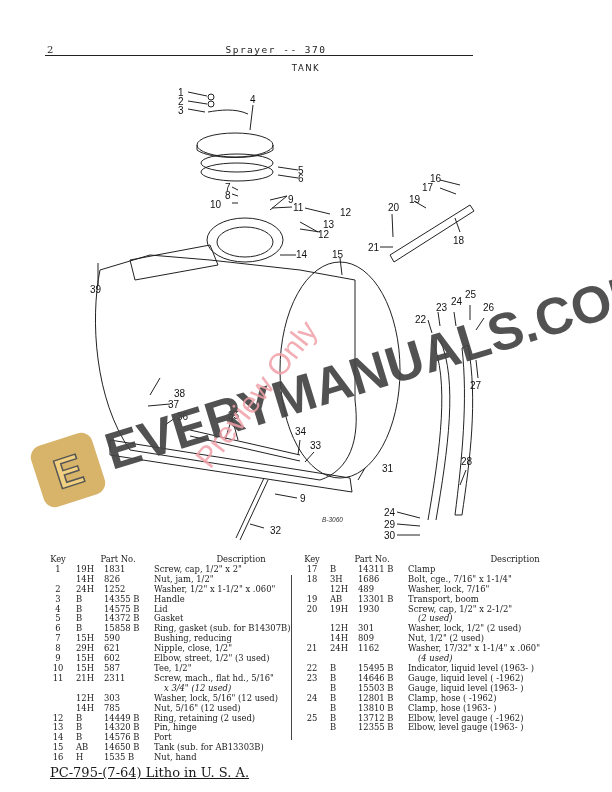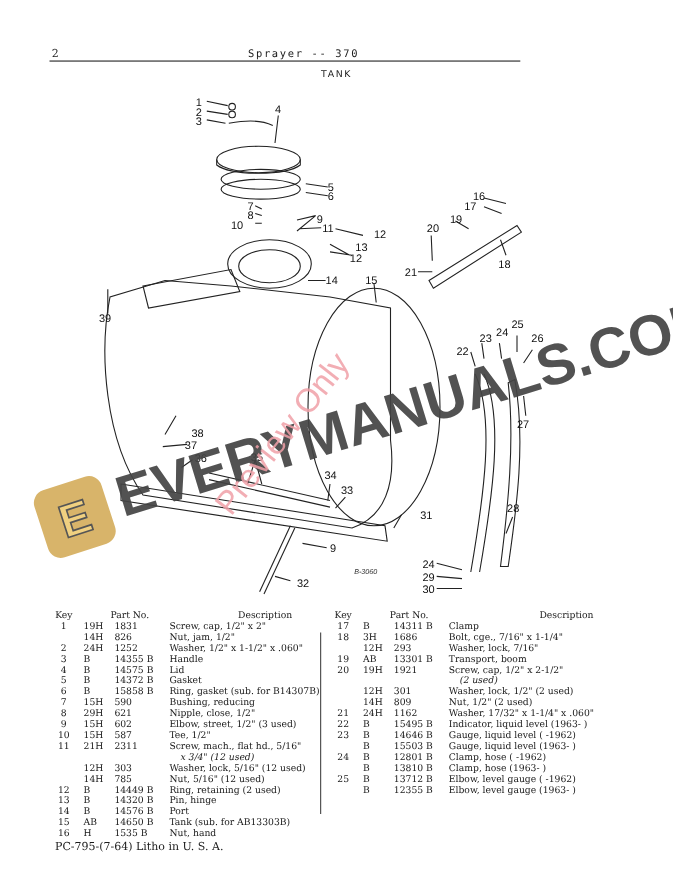--- a/index.html
+++ b/index.html
@@ -24,21 +24,21 @@
   .parts.right { left: 300px; width: 290px; }
   .parts table { border-collapse: collapse; width: 100%; }
   .parts th { font-weight: normal; text-align: center; padding: 0; white-space: nowrap; }
   .parts td { padding: 0; vertical-align: top; white-space: nowrap; }
   .c-key { width: 24px; text-align: center; }
   .c-pre { width: 28px; padding-left: 6px !important; margin-left: 48px; }
   .c-num { width: 44px; }
   .c-desc { padding-left: 6px !important; }
   .cont { padding-left: 10px; font-style: italic; }
   .vrule { position: absolute; left: 291px; top: 575px; width: 0; height: 165px; border-left: 1px solid #444; }
-  .footer { position: absolute; left: 50px; top: 765px; font-size: 10px; }
+  .footer { position: absolute; left: 50px; top: 765px; font-size: 13px; text-decoration: underline; }
 </style>
 </head>
 <body>
 
 <div class="page-num">2</div>
 <div class="running-title">Sprayer -- 370</div>
 <div class="header-rule"></div>
 <div class="section-title">TANK</div>
 
 <div class="diagram">
@@ -301,33 +301,33 @@
         </tr>
       <tr>
           <td class="c-key">18</td>
           <td class="c-pre">3H</td>
           <td class="c-num">1686</td>
           <td class="c-desc">Bolt, cge., 7/16" x 1-1/4"</td>
         </tr>
       <tr>
           <td class="c-key"></td>
           <td class="c-pre">12H</td>
-          <td class="c-num">293</td>
+          <td class="c-num">489</td>
           <td class="c-desc">Washer, lock, 7/16"</td>
         </tr>
       <tr>
           <td class="c-key">19</td>
           <td class="c-pre">AB</td>
           <td class="c-num">13301 B</td>
           <td class="c-desc">Transport, boom</td>
         </tr>
       <tr>
           <td class="c-key">20</td>
           <td class="c-pre">19H</td>
-          <td class="c-num">1921</td>
+          <td class="c-num">1930</td>
           <td class="c-desc">Screw, cap, 1/2" x 2-1/2"</td>
         </tr>
       <tr>
           <td></td>
           <td></td>
           <td></td>
           <td class="c-desc"><span class="cont">(2 used)</span></td>
         </tr>
       <tr>
           <td class="c-key"></td>
@@ -341,20 +341,26 @@
           <td class="c-num">809</td>
           <td class="c-desc">Nut, 1/2" (2 used)</td>
         </tr>
       <tr>
           <td class="c-key">21</td>
           <td class="c-pre">24H</td>
           <td class="c-num">1162</td>
           <td class="c-desc">Washer, 17/32" x 1-1/4" x .060"</td>
         </tr>
       <tr>
+          <td></td>
+          <td></td>
+          <td></td>
+          <td class="c-desc"><span class="cont">(4 used)</span></td>
+        </tr>
+      <tr>
           <td class="c-key">22</td>
           <td class="c-pre">B</td>
           <td class="c-num">15495 B</td>
           <td class="c-desc">Indicator, liquid level (1963-      )</td>
         </tr>
       <tr>
           <td class="c-key">23</td>
           <td class="c-pre">B</td>
           <td class="c-num">14646 B</td>
           <td class="c-desc">Gauge, liquid level (      -1962)</td>

